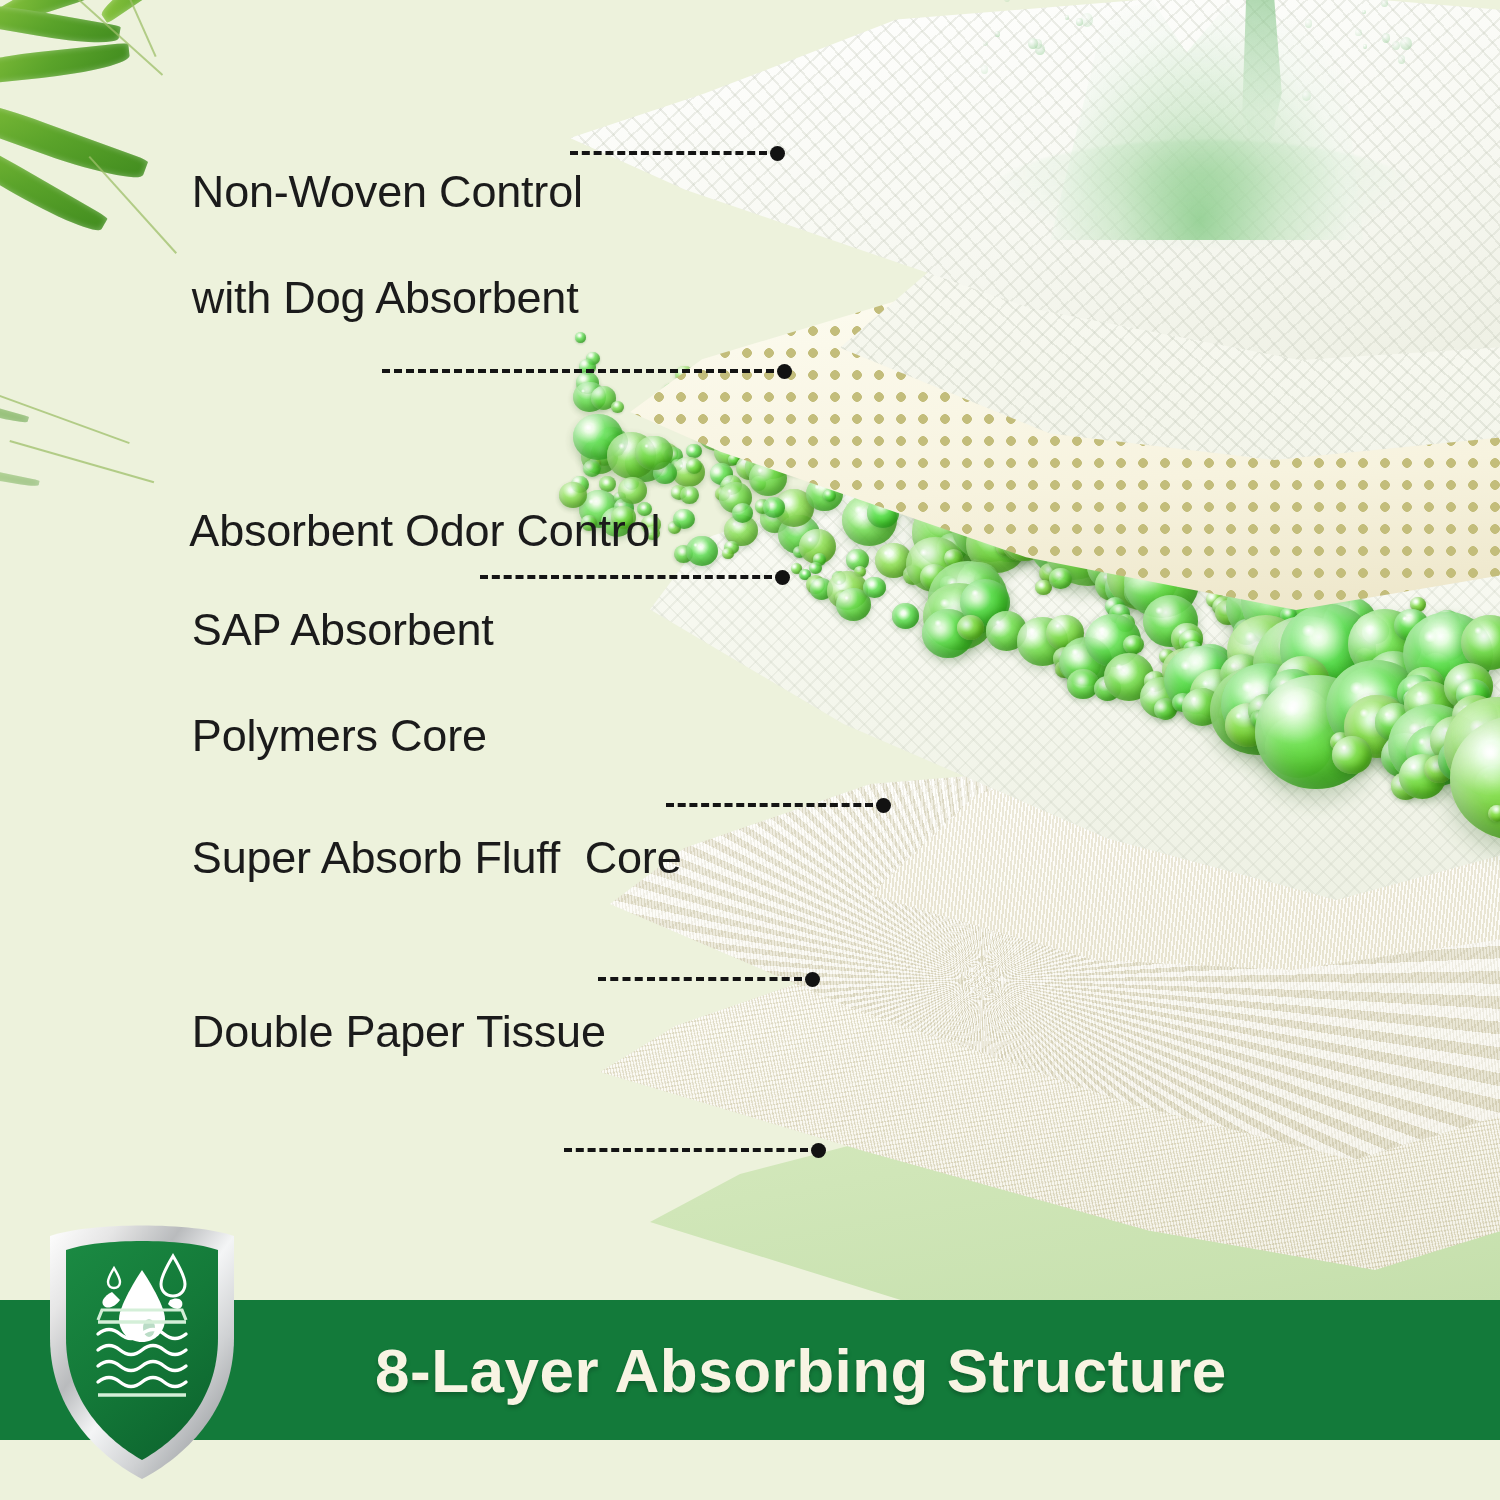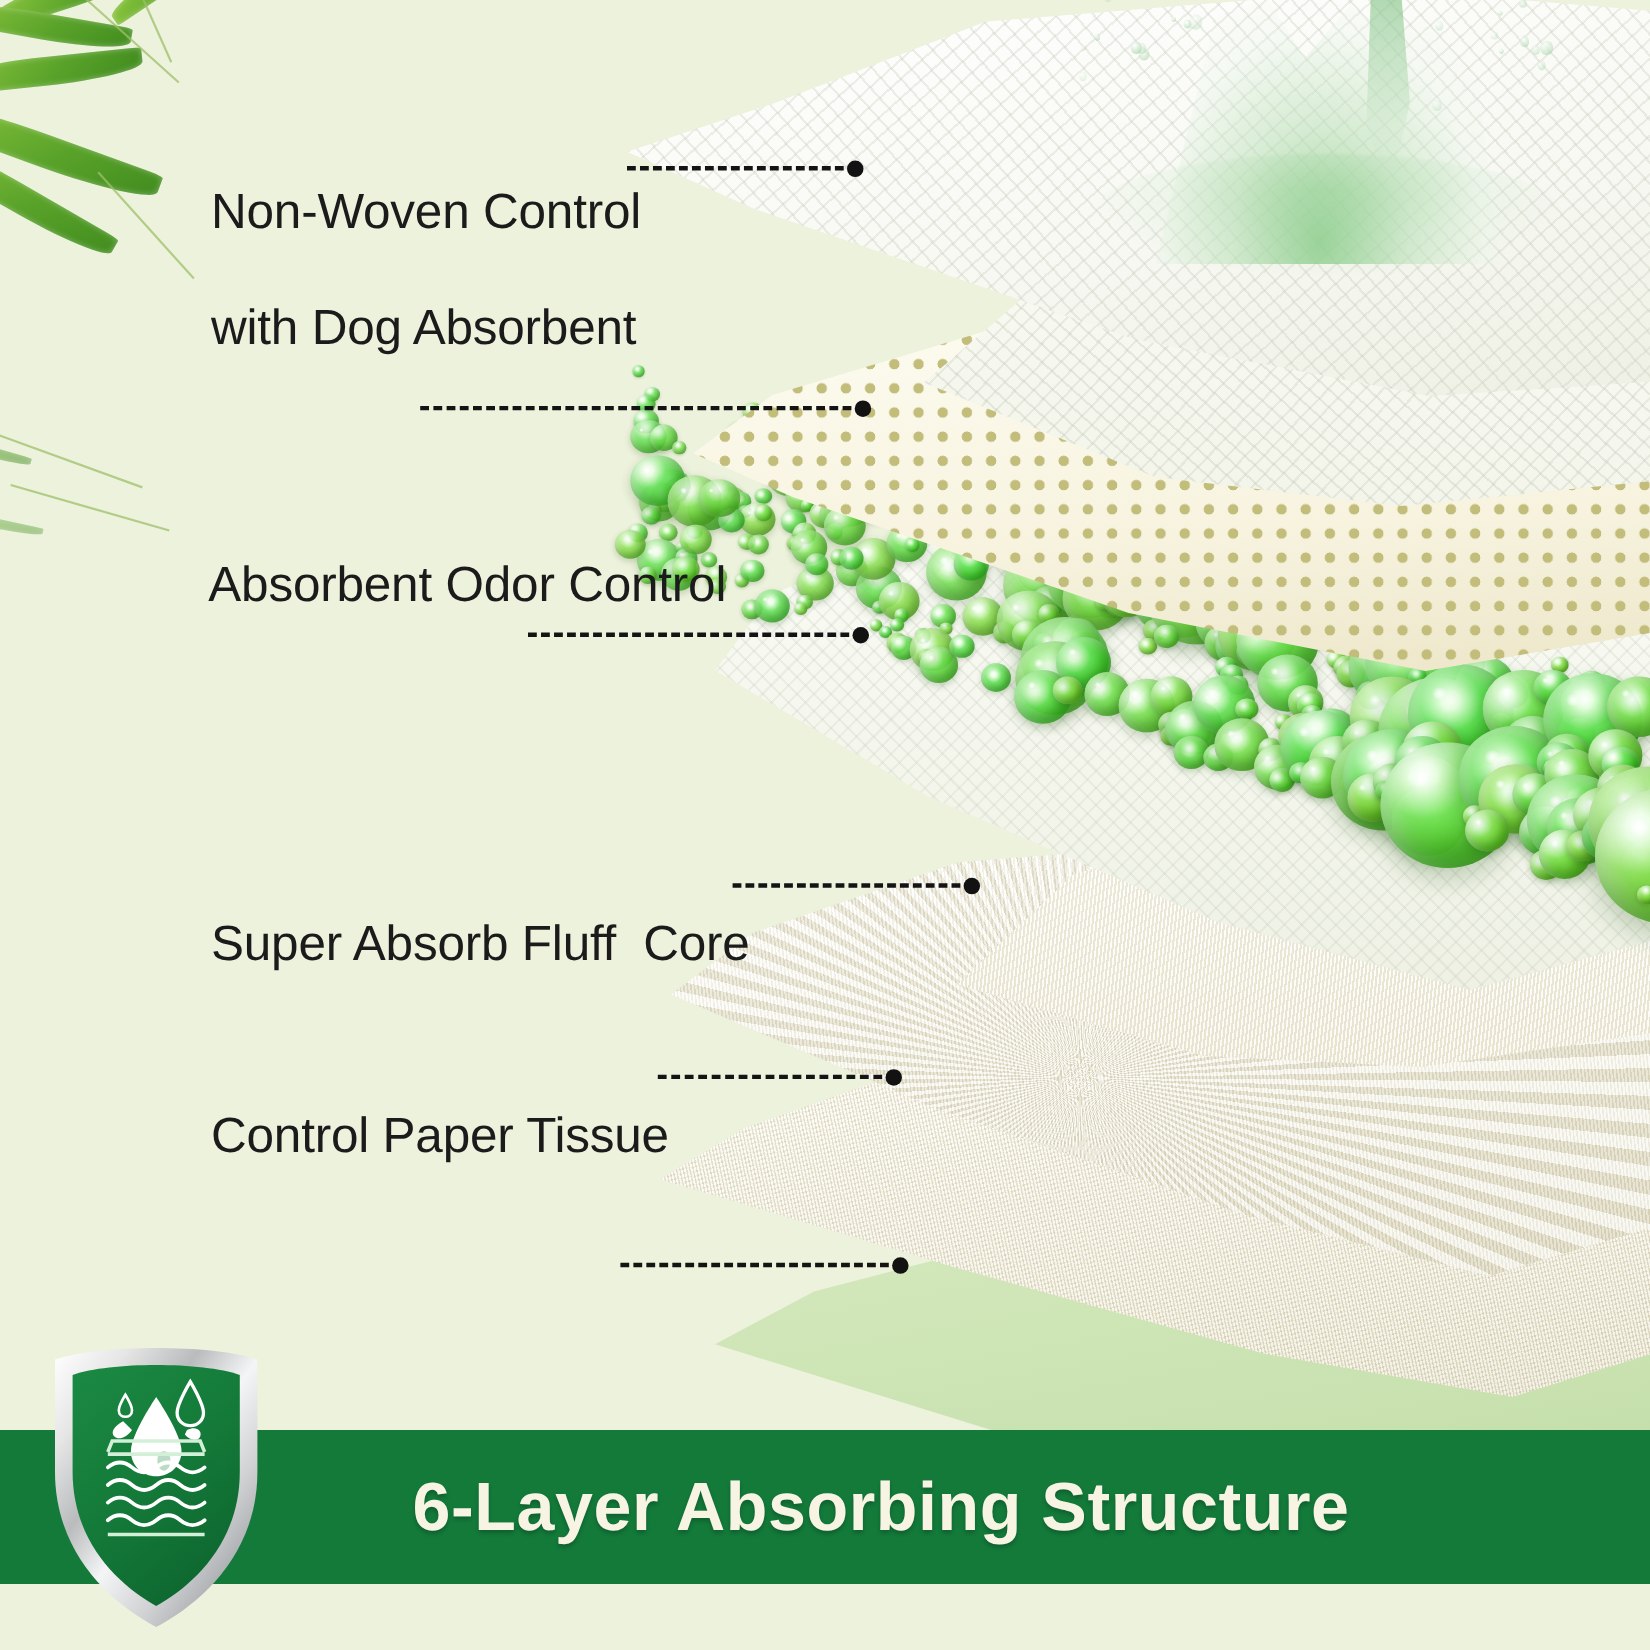--- a/index.html
+++ b/index.html
@@ -686,52 +686,58 @@
     <div class="ltext nosel">
       <br>
       <span>Absorbent Odor Control</span>
     </div>
   </div>
   <div class="leader" style="left:382px;top:366px;width:410px;">
     <div class="dash"></div>
     <div class="dot"></div>
   </div>
 
+  <div class="label" style="left:118px;top:550px;">
+    <div class="ltext nosel">
+      <span>SAP Absorbent</span><br>
+      <span>Polymers Core</span>
+    </div>
+  </div>
   <div class="leader" style="left:480px;top:572px;width:310px;">
     <div class="dash"></div>
     <div class="dot"></div>
   </div>
 
   <div class="label" style="left:118px;top:778px;">
     <div class="ltext nosel">
       <span>Super Absorb Fluff  Core</span>
     </div>
   </div>
   <div class="leader" style="left:666px;top:800px;width:225px;">
     <div class="dash"></div>
     <div class="dot"></div>
   </div>
 
   <div class="label" style="left:118px;top:952px;">
     <div class="ltext nosel">
-      <span>Control Paper Tissue</span>
+      <span>Double Paper Tissue</span>
     </div>
   </div>
   <div class="leader" style="left:598px;top:974px;width:222px;">
     <div class="dash"></div>
     <div class="dot"></div>
   </div>
 
   <div class="leader" style="left:564px;top:1145px;width:262px;">
     <div class="dash"></div>
     <div class="dot"></div>
   </div>
 
   <div class="banner"></div>
-  <div class="bannerText nosel">6-Layer Absorbing Structure</div>
+  <div class="bannerText nosel">8-Layer Absorbing Structure</div>
 
   <div class="shieldWrap">
     <svg class="shield" viewBox="0 0 200 265" xmlns="http://www.w3.org/2000/svg">
       <defs>
         <linearGradient id="chrome" x1="0" y1="0" x2="1" y2="1">
           <stop offset="0%" stop-color="#ffffff"></stop>
           <stop offset="18%" stop-color="#e6e6e6"></stop>
           <stop offset="36%" stop-color="#b9bbbd"></stop>
           <stop offset="52%" stop-color="#f4f5f6"></stop>
           <stop offset="70%" stop-color="#cfd1d3"></stop>

